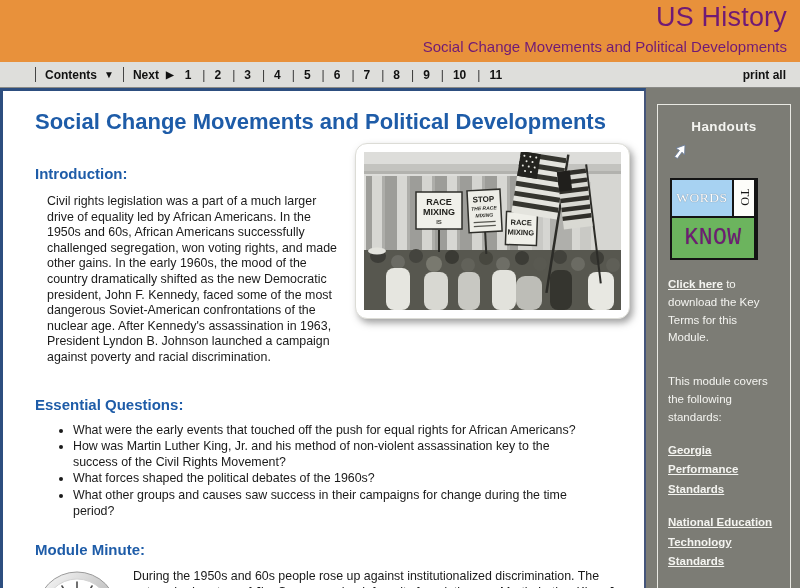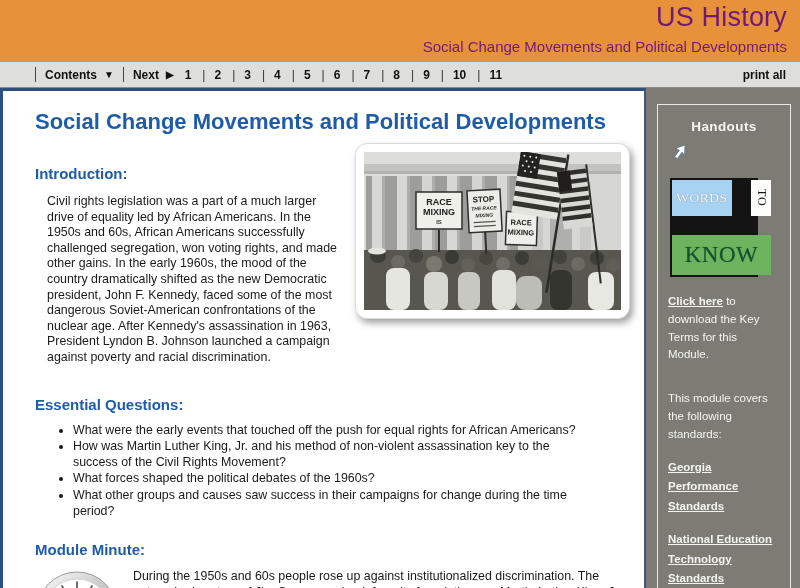--- a/index.html
+++ b/index.html
@@ -40,24 +40,24 @@
   
   .mm-wrap{margin-top:6px;}
   .clock{float:left;width:84px;height:84px;margin:2px 14px 4px 0;}
   .mm-text{font-size:12.4px;line-height:16px;margin:0;padding-right:10px;}
 
   
   .sidebar{flex:1;background:#7C7C75;color:#F4F4F0;box-sizing:border-box;padding:16px 9px 0 11px;}
   .side-box{border:1px solid #E9E9E3;padding:12px 10px 18px 10px;}
   .handouts-title{text-align:center;font-size:13.5px;font-weight:bold;letter-spacing:.4px;margin:2px 0 8px 0;}
   .cursor-arrow{width:20px;height:20px;margin:0 0 12px 2px;}
-  .wtk{width:84px;border:2px solid #141414;background:#141414;display:grid;grid-template-columns:60px 20px;grid-template-rows:36px 40px;gap:19px;margin:0 auto 16px 2px;cursor:pointer;}
+  .wtk{width:84px;border:2px solid #141414;background:#141414;display:grid;grid-template-columns:60px 20px;grid-template-rows:36px 40px;gap:2px;margin:0 auto 16px 2px;cursor:pointer;}
   .wtk-words{background:#A7D2F2;color:#fdfdfd;font-family:"Liberation Serif",serif;font-size:13.5px;display:flex;align-items:center;justify-content:center;letter-spacing:.5px;text-shadow:0 0 1px #567;}
   .wtk-to{background:#fdfdfa;color:#161616;font-family:"Liberation Serif",serif;font-size:12px;writing-mode:vertical-rl;display:flex;align-items:center;justify-content:center;letter-spacing:1px;}
-  .wtk-know{grid-column:1/3;background:#6CB45E;color:#14532d;font-family:Liberation Serif, serif;font-size:23px;display:flex;align-items:center;justify-content:center;letter-spacing:.5px;text-shadow:0 0 1px #474;}
+  .wtk-know{grid-column:1/3;background:#6CB45E;color:#701a75;font-family:Liberation Mono, monospace;font-size:23px;display:flex;align-items:center;justify-content:center;letter-spacing:.5px;text-shadow:0 0 1px #474;}
   .side-note{font-size:11.5px;line-height:1.55;margin:0 0 0 0;}
   .side-link{color:#F4F4F0;font-weight:bold;text-decoration:underline;cursor:pointer;}
   .standards-intro{font-size:11.5px;line-height:1.55;margin:26px 0 0 0;}
   .std-link{display:block;font-size:11.5px;line-height:1.7;font-weight:bold;text-decoration:underline;margin-top:14px;cursor:pointer;}
 </style>
 </head>
 <body>
 
 <div class="header">
   <div class="app-title">US History</div>

